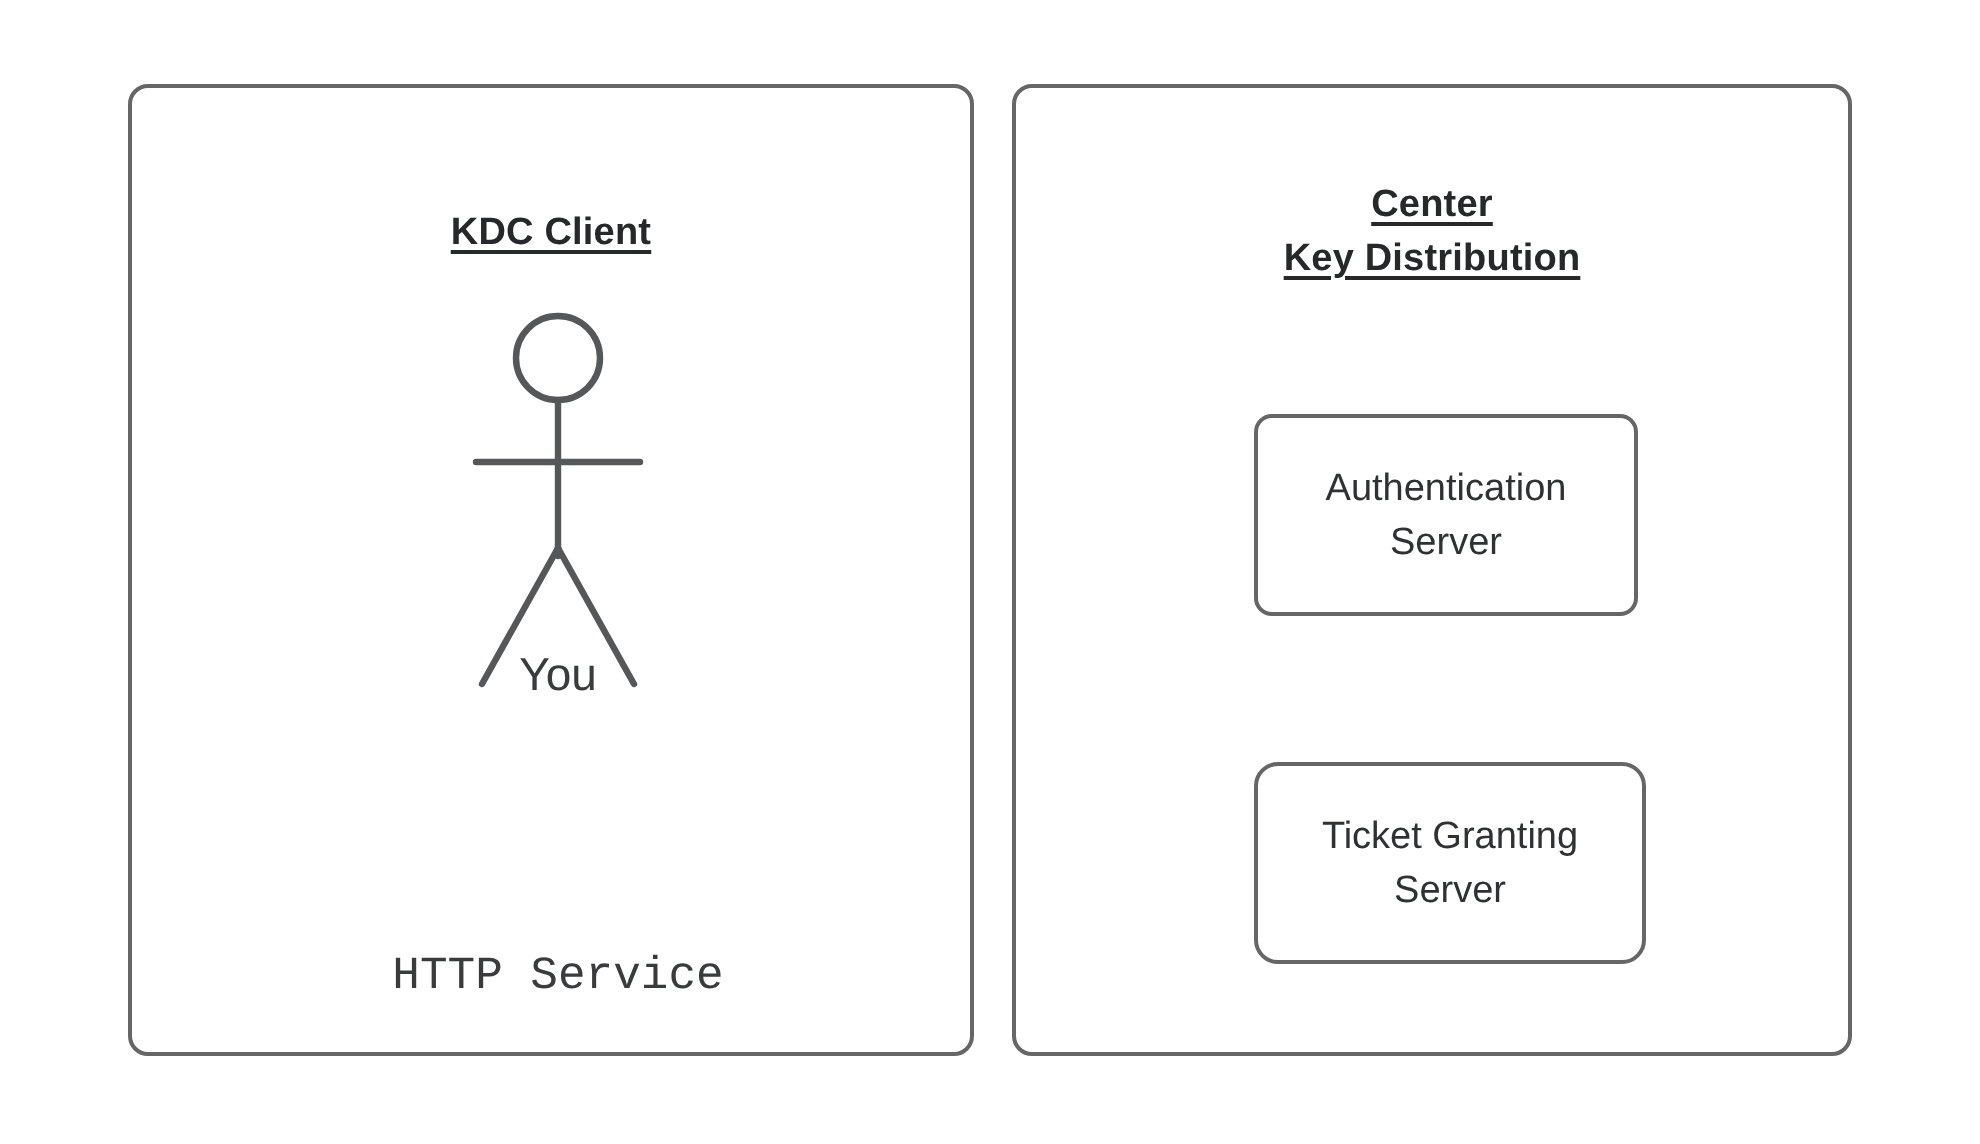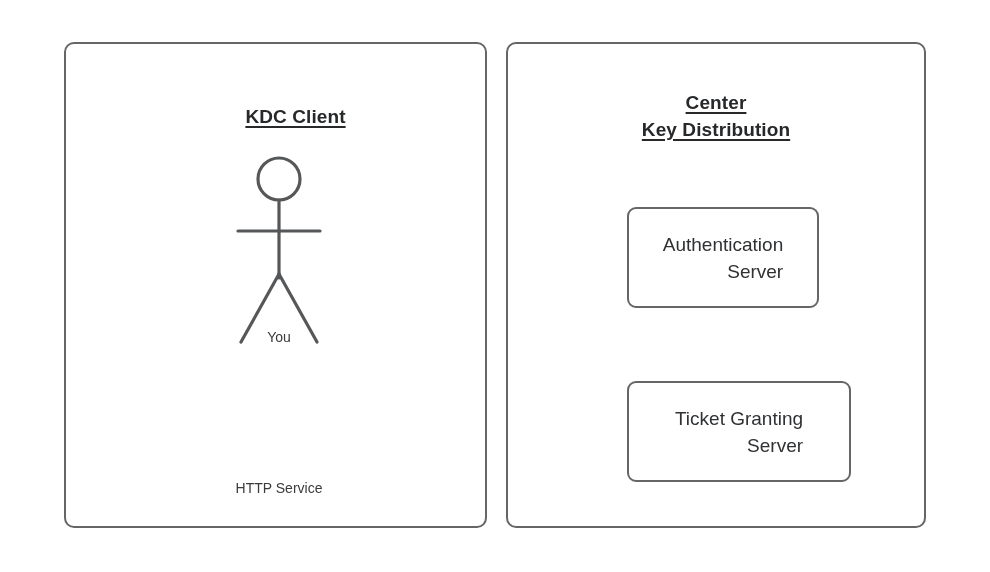--- a/index.html
+++ b/index.html
@@ -51,38 +51,38 @@
     font-weight: bold;
     color: #26282a;
     line-height: 27px;
     letter-spacing: 0.1px;
   }
   .panel-title span {
     text-decoration: underline;
     text-underline-offset: 3px;
     text-decoration-thickness: 2px;
   }
-  #title-client { top: 59px; margin-left: 20px; }
+  #title-client { top: 59px; }
   #title-kdc    { top: 45px; }
 
   
   #actor-you {
     position: absolute;
     left: 148px;
     top: 112px;
     width: 130px;
     height: 200px;
   }
   #actor-you svg { display: block; }
 
   .node-label {
     position: absolute;
     text-align: center;
     color: #393b3d;
-    font-size: 14px;
+    font-size: 23px;
     line-height: 24px;
     white-space: nowrap;
   }
   #label-you {
     left: 88px;
     top: 281px;
     width: 250px;
   }
 
   
@@ -92,48 +92,50 @@
     top: 340px;
     width: 86px;
     height: 86px;
   }
   #http-service-icon svg { display: block; }
 
   #label-http-service {
     left: 68px;
     top: 432px;
     width: 290px;
+    font-family: Liberation Mono, monospace;
   }
 
   
   .server-box {
     position: absolute;
     box-sizing: border-box;
     border: 2px solid #666666;
     border-radius: 9px;
     background: #ffffff;
     display: flex;
     align-items: center;
     justify-content: center;
-    text-align: right;
+    text-align: center;
     color: #2f3133;
     font-size: 19px;
     line-height: 27px;
   }
   #box-auth-server {
     left: 119px;
     top: 163px;
     width: 192px;
     height: 101px;
   }
   #box-tgt-server {
     left: 119px;
     top: 337px;
-    width: 224px;
+    width: 196px;
     height: 101px;
+    border-radius: 12px;
   }
   .server-box-label {
     padding: 0 10px;
   }
 </style>
 </head>
 <body>
 
 <div class="canvas">
 

